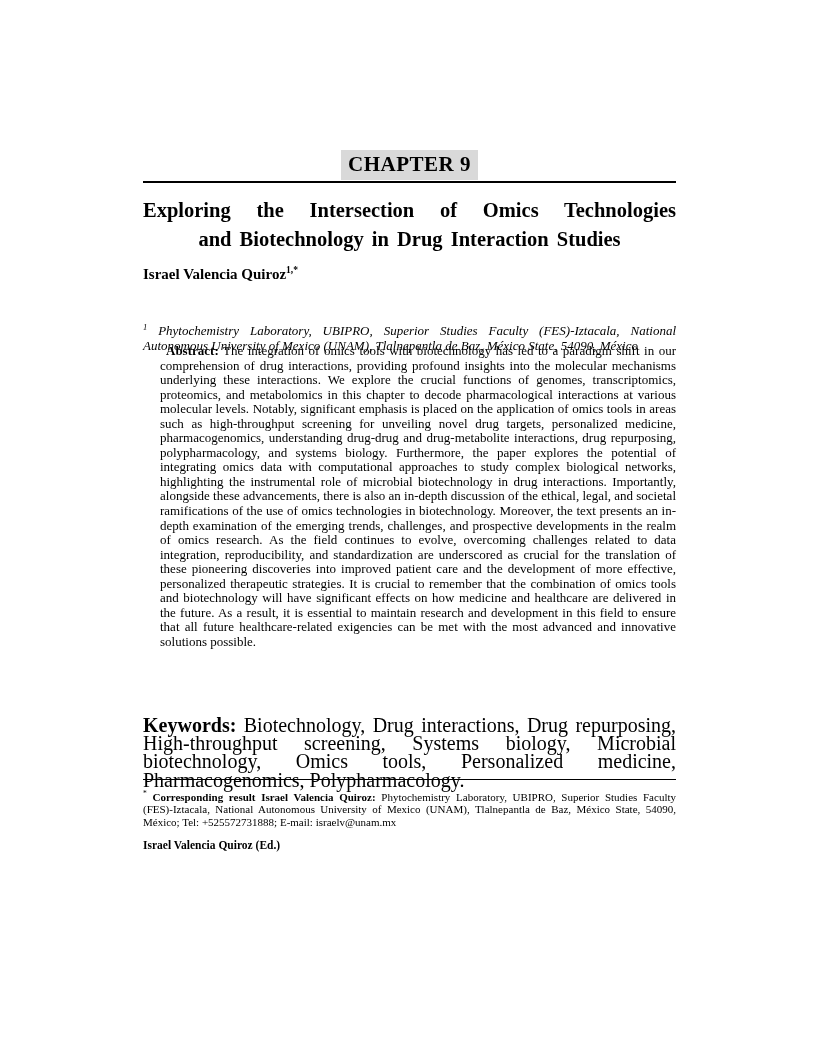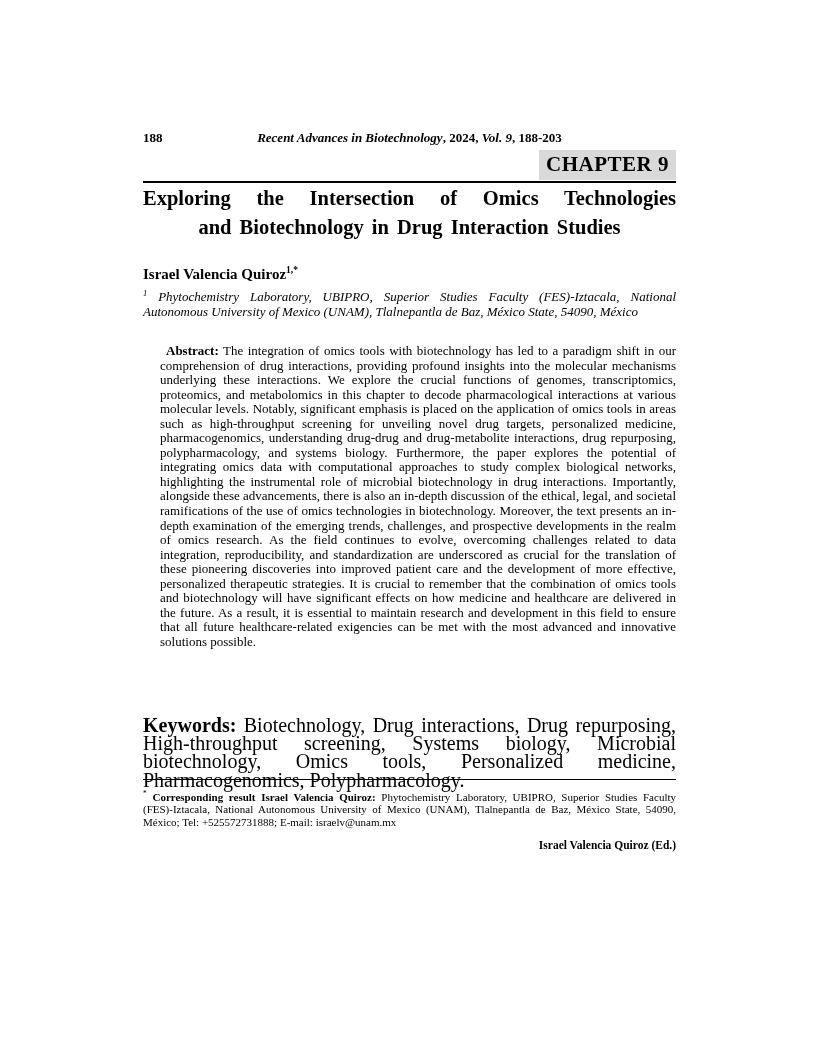--- a/index.html
+++ b/index.html
@@ -31,39 +31,39 @@
     left: 0; top: 0;
     font-weight: bold;
     font-style: normal;
   }
   .bi { font-style: italic; font-weight: bold; }
   .b  { font-style: normal; font-weight: bold; }
   
   .chapter-row {
     position: absolute;
     top: 150px; left: 143px; width: 533px;
-    text-align: right;
+    text-align: center;
   }
   .chapter-badge {
     display: inline-block;
     background: #d9d9d9;
     font-size: 21px;
     font-weight: bold;
     letter-spacing: 0.5px;
     padding: 2px 7px 3px 7px;
   }
   .head-rule {
     position: absolute;
     top: 181px; left: 143px; width: 533px;
     border-top: 2.5px solid #000000;
   }
   
   .chapter-title {
     position: absolute;
-    top: 184px; left: 143px; width: 533px;
+    top: 196px; left: 143px; width: 533px;
     font-size: 20.5px;
     font-weight: bold;
     line-height: 29px;
     margin: 0;
   }
   .chapter-title .t-line1 {
     display: block;
     text-align: justify;
     text-align-last: justify;
   }
@@ -86,20 +86,21 @@
     top: 286px; left: 143px; width: 533px;
     font-size: 13px;
     font-style: italic;
     line-height: 14.6px;
   }
   .affiliation sup { font-size: 8.5px; }
   .affiliation .a-line1 {
     display: block;
     text-align: justify;
     text-align-last: justify;
+    margin-top: 34px;
   }
   .affiliation .a-line2 {
     display: block;
     text-align: left;
     font-style: italic;
   }
   
   .abstract {
     position: absolute;
     top: 344px; left: 160px; width: 516px;
@@ -133,35 +134,31 @@
     line-height: 12.7px;
     text-align: justify;
     margin: 0;
   }
   .footnote sup { font-size: 7.5px; }
   .footnote b { font-weight: bold; }
   
   .colophon {
     position: absolute;
     top: 839px; left: 143px; width: 533px;
-    text-align: right;
+    text-align: left;
     font-size: 11.5px;
     font-weight: bold;
     line-height: 13.5px;
   }
 </style>
 </head>
 <body>
 
 <div class="page">
 
-  <div class="running-head">
-    <span class="pagenum">188</span>
-    <span><span class="bi">Recent Advances in Biotechnology</span><span class="b">, 2024, </span><span class="bi">Vol. 9</span><span class="b">, 188-203</span></span>
-  </div>
 
   <div class="chapter-row">
     <span class="chapter-badge">CHAPTER 9</span>
   </div>
   <div class="head-rule"></div>
 
   <h1 class="chapter-title">
     <span class="t-line1">Exploring the Intersection of Omics Technologies</span>
     <span class="t-line2">and Biotechnology in Drug Interaction Studies</span>
   </h1>

